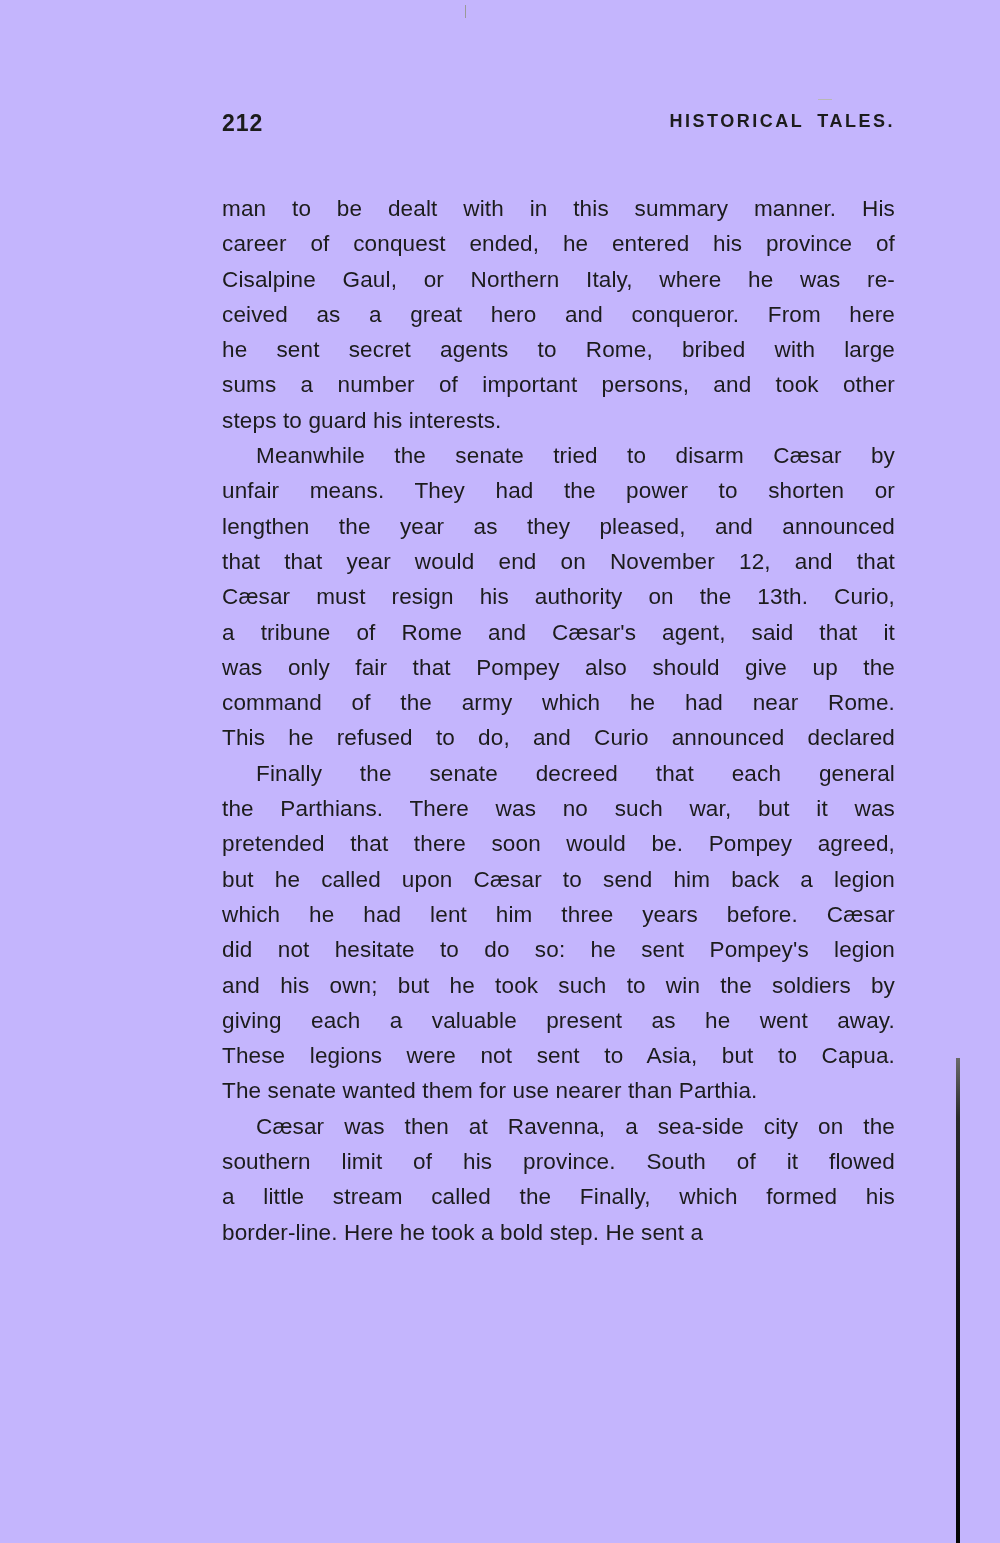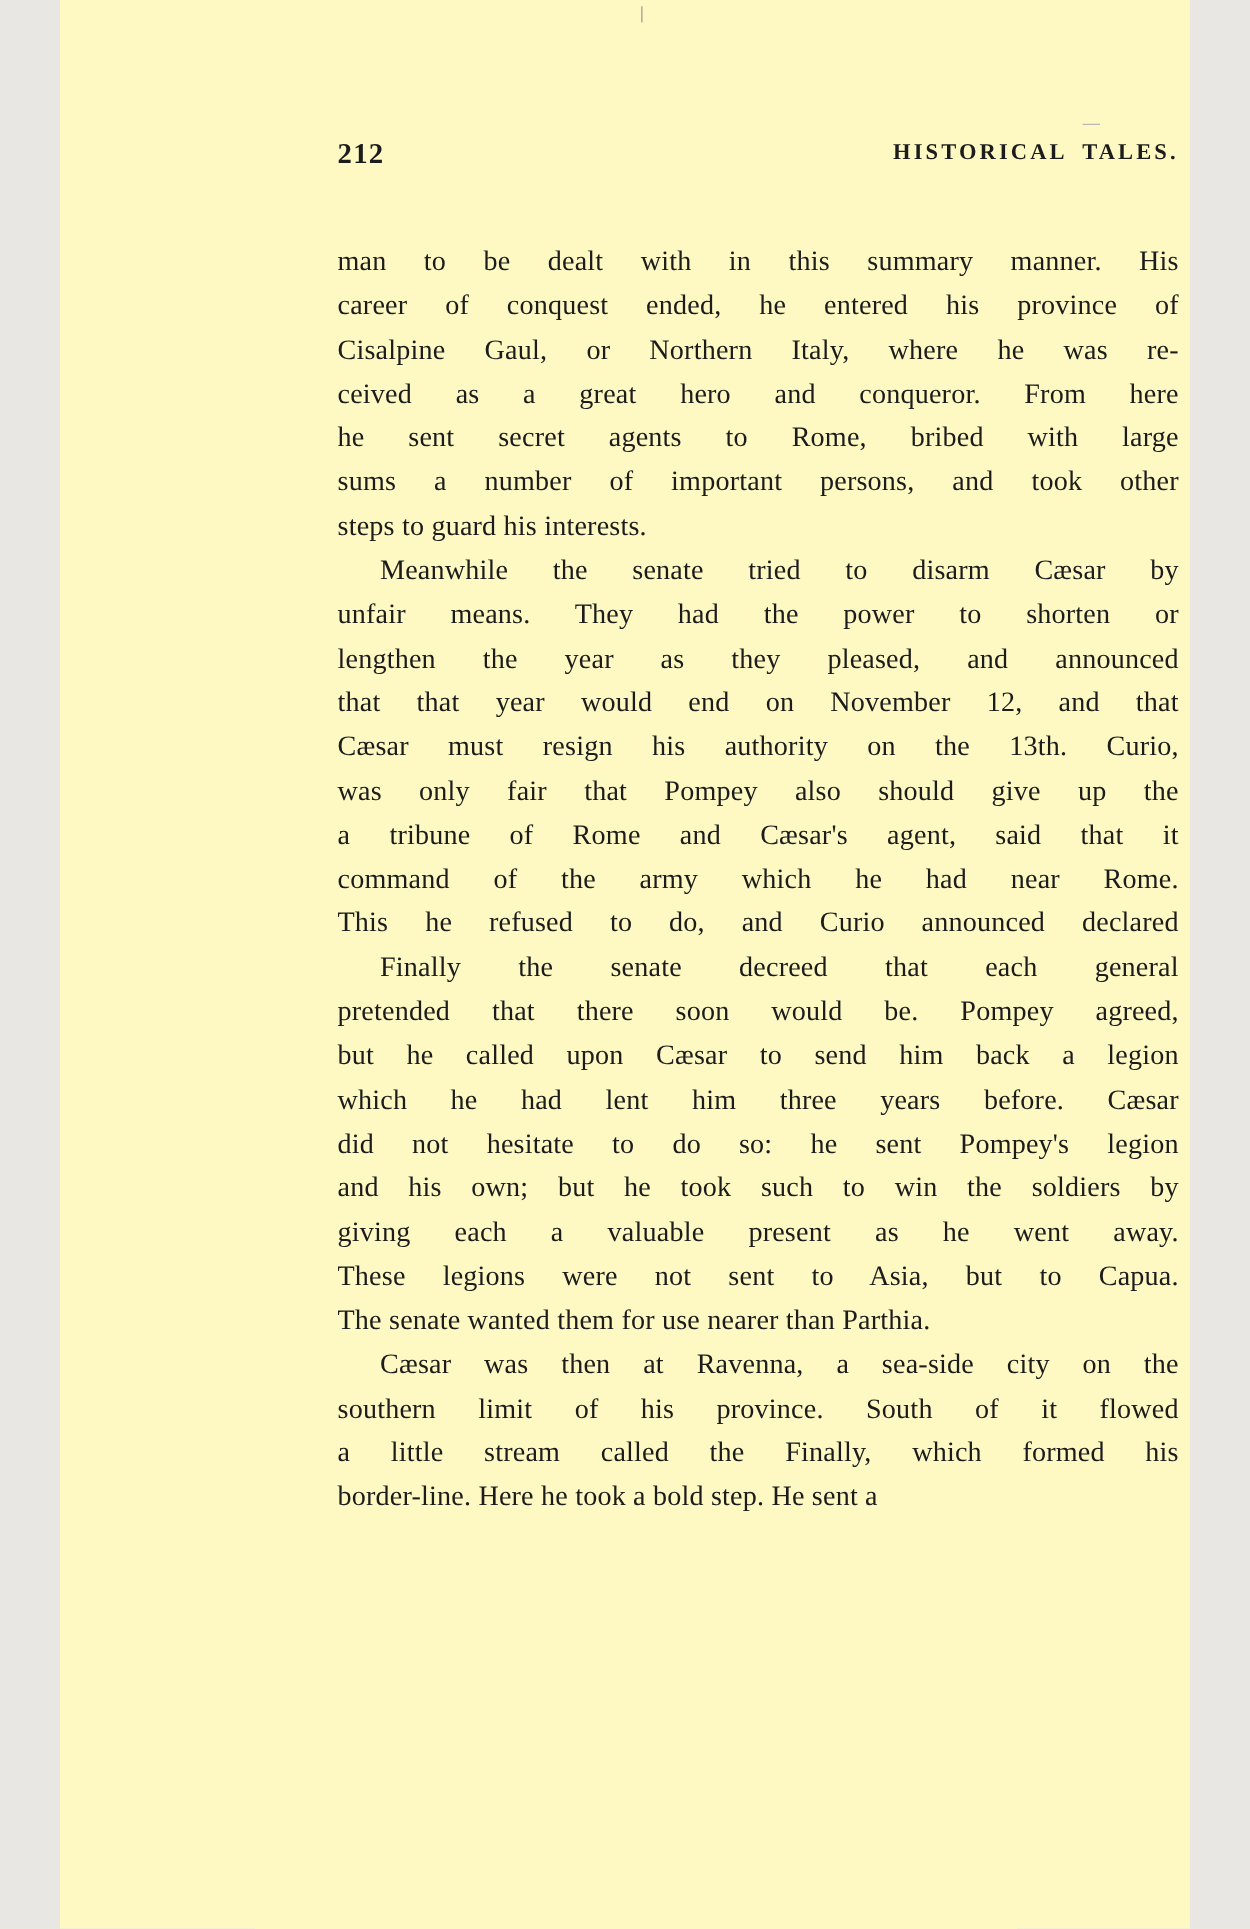--- a/index.html
+++ b/index.html
@@ -2,26 +2,26 @@
 <html><head>
 <meta charset="utf-8">
 <style>
   html, body {
     margin: 0;
     padding: 0;
     background: #e8e7e4;
   }
   .scan-page {
     position: relative;
-    width: 904px;
+    width: 1000px;
     height: 1543px;
     margin: 0 auto;
-    background: #fef9c3;
+    background: #c4b5fd;
     overflow: hidden;
-    font-family: Liberation Serif, serif;
+    font-family: Liberation Sans, sans-serif;
     color: #1c1c1c;
   }
   .page-header {
     position: absolute;
     top: 110px;
     left: 222px;
     width: 673px;
     height: 30px;
   }
   .page-number {
@@ -113,27 +113,28 @@
         <div class="text-line">he sent secret agents to Rome, bribed with large</div>
         <div class="text-line">sums a number of important persons, and took other</div>
         <div class="text-line para-end">steps to guard his interests.</div>
       </div>
       <div class="paragraph">
         <div class="text-line indent">Meanwhile the senate tried to disarm Cæsar by</div>
         <div class="text-line">unfair means. They had the power to shorten or</div>
         <div class="text-line">lengthen the year as they pleased, and announced</div>
         <div class="text-line">that that year would end on November 12, and that</div>
         <div class="text-line">Cæsar must resign his authority on the 13th. Curio,</div>
+        <div class="text-line">a tribune of Rome and Cæsar's agent, said that it</div>
         <div class="text-line">was only fair that Pompey also should give up the</div>
-        <div class="text-line">a tribune of Rome and Cæsar's agent, said that it</div>
         <div class="text-line">command of the army which he had near Rome.</div>
         <div class="text-line">This he refused to do, and Curio announced declared</div>
       </div>
       <div class="paragraph">
         <div class="text-line indent">Finally the senate decreed that each general</div>
+        <div class="text-line">the Parthians. There was no such war, but it was</div>
         <div class="text-line">pretended that there soon would be. Pompey agreed,</div>
         <div class="text-line">but he called upon Cæsar to send him back a legion</div>
         <div class="text-line">which he had lent him three years before. Cæsar</div>
         <div class="text-line">did not hesitate to do so: he sent Pompey's legion</div>
         <div class="text-line">and his own; but he took such to win the soldiers by</div>
         <div class="text-line">giving each a valuable present as he went away.</div>
         <div class="text-line">These legions were not sent to Asia, but to Capua.</div>
         <div class="text-line para-end">The senate wanted them for use nearer than Parthia.</div>
       </div>
       <div class="paragraph">

